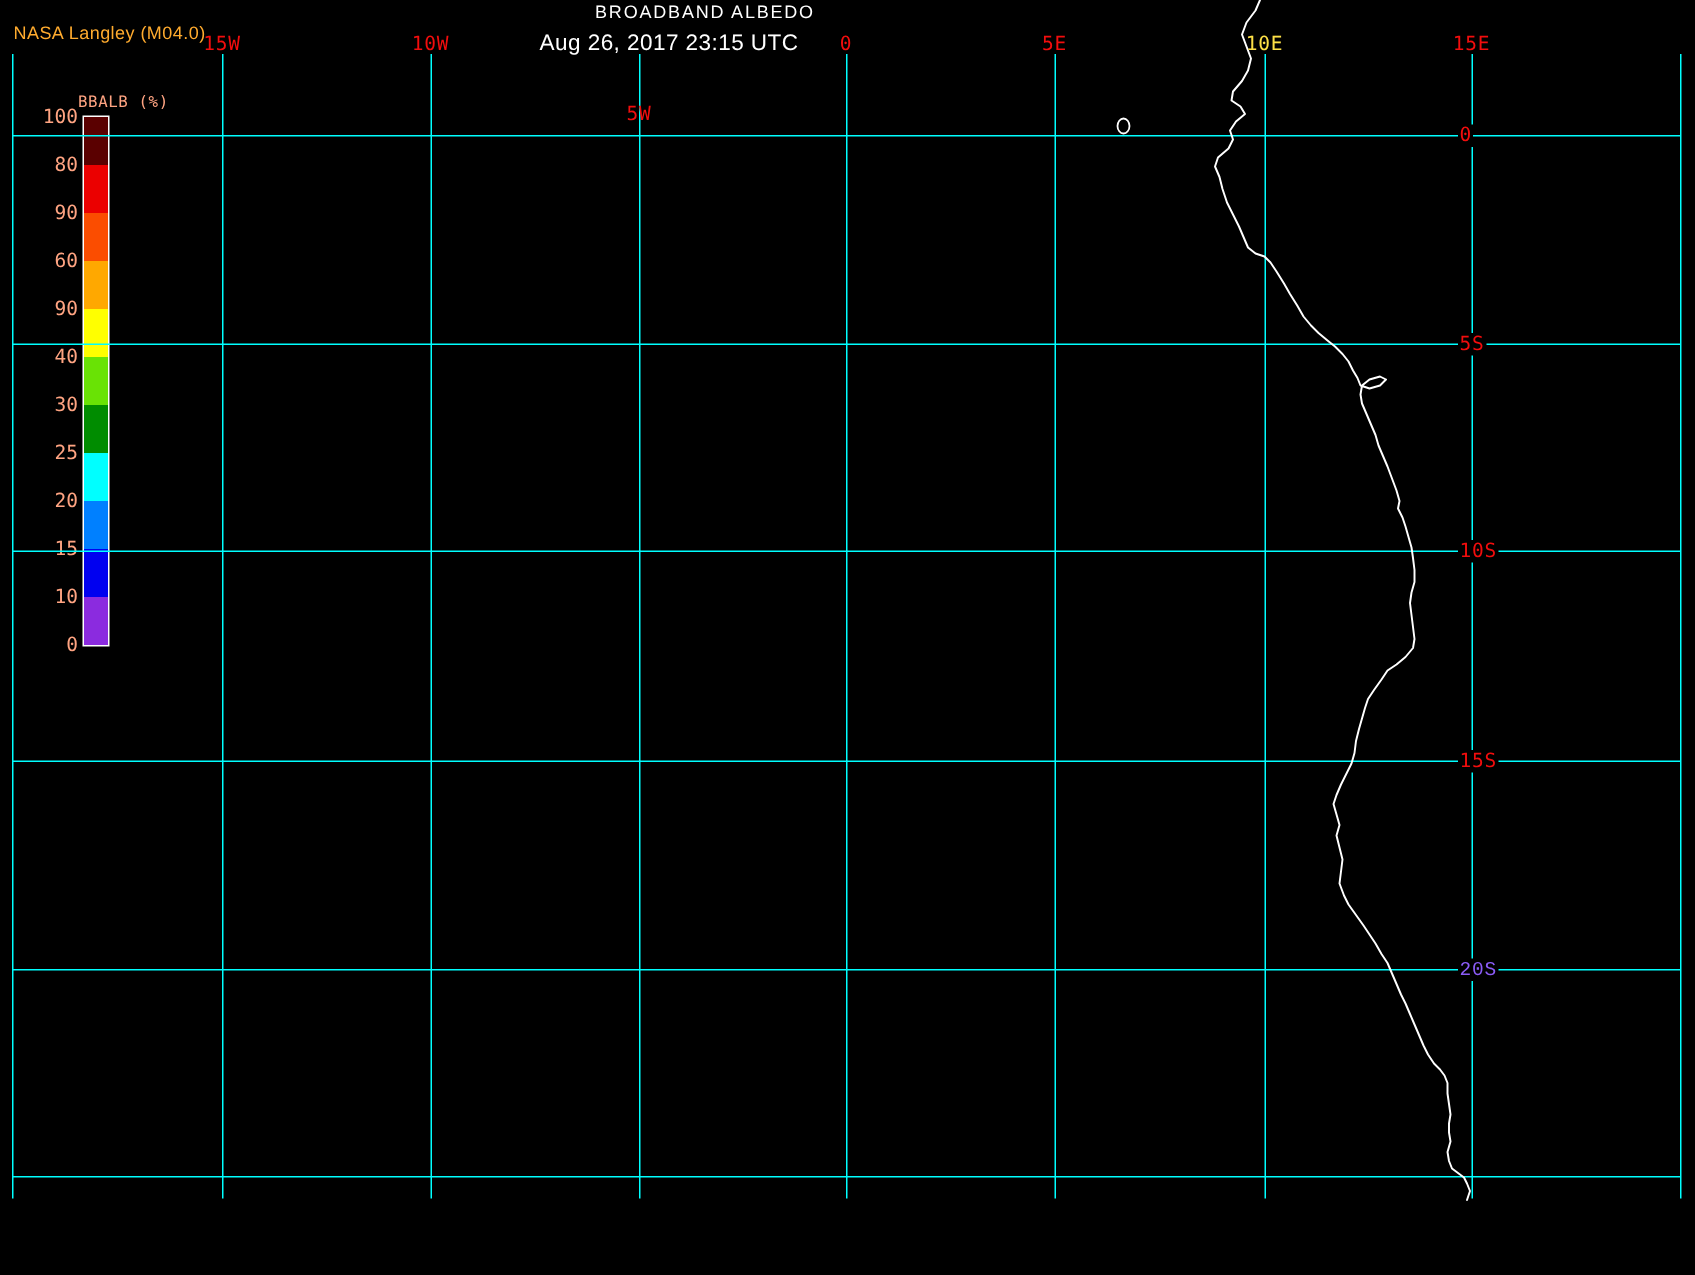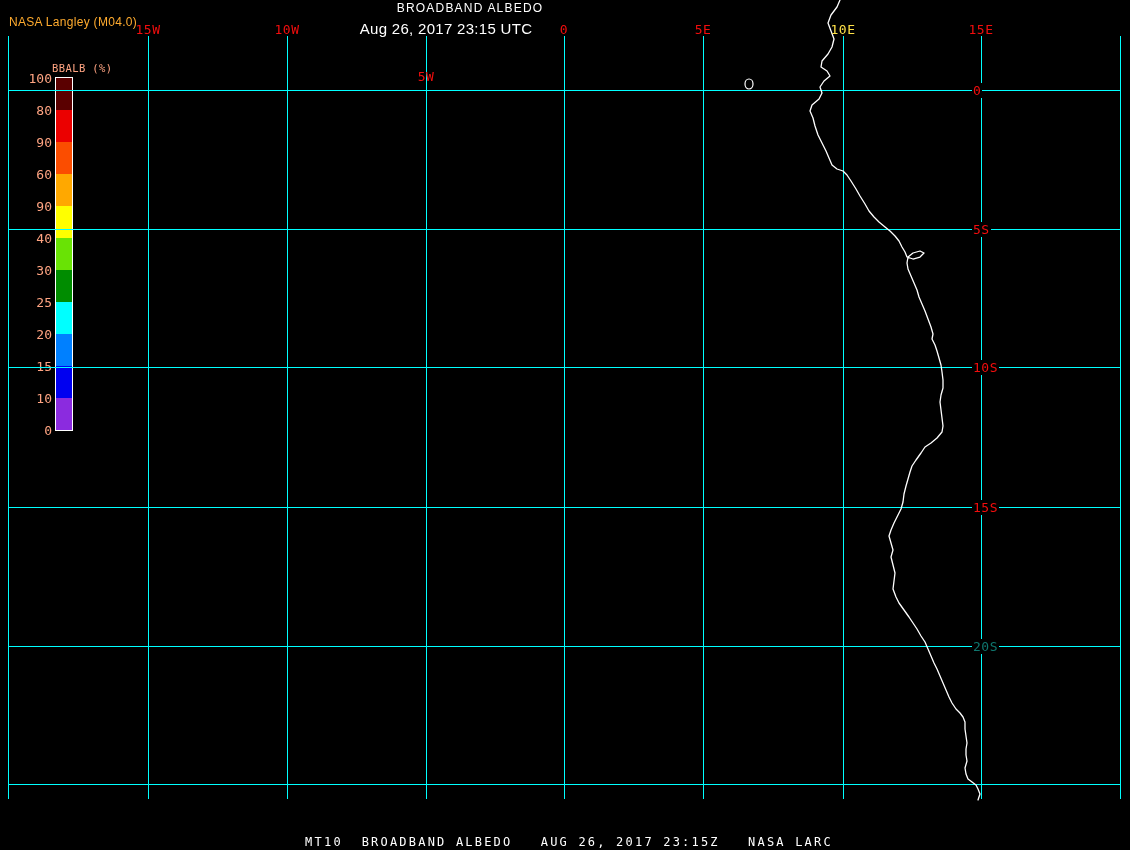--- a/index.html
+++ b/index.html
@@ -92,23 +92,22 @@
       <div class="grid-v" style="left: 1120px; top: 36px; height: 763px; background: rgb(0, 255, 255);"></div>
       <div class="grid-h" style="left: 8px; top: 90px; width: 1112px; background: rgb(0, 255, 255);"></div>
       <div class="lat-label" style="left: 972px; top: 83px; color: rgb(242, 13, 13);">0</div>
       <div class="grid-h" style="left: 8px; top: 229px; width: 1112px; background: rgb(0, 255, 255);"></div>
       <div class="lat-label" style="left: 972px; top: 222px; color: rgb(242, 13, 13);">5S</div>
       <div class="grid-h" style="left: 8px; top: 367px; width: 1112px; background: rgb(0, 255, 255);"></div>
       <div class="lat-label" style="left: 972px; top: 360px; color: rgb(242, 13, 13);">10S</div>
       <div class="grid-h" style="left: 8px; top: 507px; width: 1112px; background: rgb(0, 255, 255);"></div>
       <div class="lat-label" style="left: 972px; top: 500px; color: rgb(242, 13, 13);">15S</div>
       <div class="grid-h" style="left: 8px; top: 646px; width: 1112px; background: rgb(0, 255, 255);"></div>
-      <div class="lat-label" style="left: 972px; top: 639px; color: #0f766e;">20S</div>
+      <div class="lat-label" style="left: 972px; top: 639px; color: #8b5cf6; font-family: Liberation Mono, monospace;">20S</div>
       <div class="grid-h" style="left: 8px; top: 784px; width: 1112px; background: rgb(0, 255, 255);"></div>
     </div>
 
   <svg id="coast-svg" width="1130" height="850">
     <path id="coast-path" fill="none" stroke-width="1.3" stroke-linejoin="round" stroke-linecap="round" stroke="#FFFFFF" d="M840,0 L837,7 L831,15 L828,23 L831,31 L834,39 L832,47 L828,54 L822,61 L821,67 L827,71 L830,76 L824,81 L820,87 L822,93 L819,99 L812,105 L810,111 L813,118 L815,126 L818,135 L822,143 L826,151 L829,158 L832,165 L837,169 L843,171 L847,175 L851,181 L856,189 L860,196 L865,204 L869,211 L874,217 L879,222 L885,227 L890,231 L895,236 L899,241 L902,247 L905,252 L907,257 L913,259 L920,257 L924,253 L920,251 L913,253 L908,257 L907,263 L908,269 L911,276 L914,283 L917,290 L919,297 L922,304 L925,311 L928,319 L931,327 L933,334 L932,339 L935,345 L937,351 L939,358 L941,365 L942,372 L943,380 L943,388 L941,395 L940,402 L941,410 L942,418 L943,426 L942,432 L937,438 L931,443 L925,447 L921,453 L916,460 L912,466 L910,472 L908,479 L906,486 L904,494 L903,502 L901,509 L898,515 L894,523 L891,530 L889,536 L891,543 L893,550 L891,557 L893,565 L895,573 L894,581 L893,589 L896,597 L899,603 L904,610 L909,617 L913,623 L917,629 L921,636 L925,642 L928,649 L931,656 L934,663 L937,669 L940,676 L943,683 L946,690 L949,697 L952,703 L956,709 L960,713 L963,717 L965,722 L965,729 L966,736 L967,743 L966,749 L966,755 L967,761 L965,768 L966,774 L968,779 L972,782 L976,785 L978,789 L980,794 L978,800"></path>
     <ellipse id="island" fill="#000" stroke-width="1.2" stroke="#FFFFFF" cx="749" cy="84" rx="4" ry="5"></ellipse>
   </svg>
 
-  <div class="caption">MT10  BROADBAND ALBEDO   AUG 26, 2017 23:15Z   NASA LARC</div>
 </div>
 
 </body></html>

